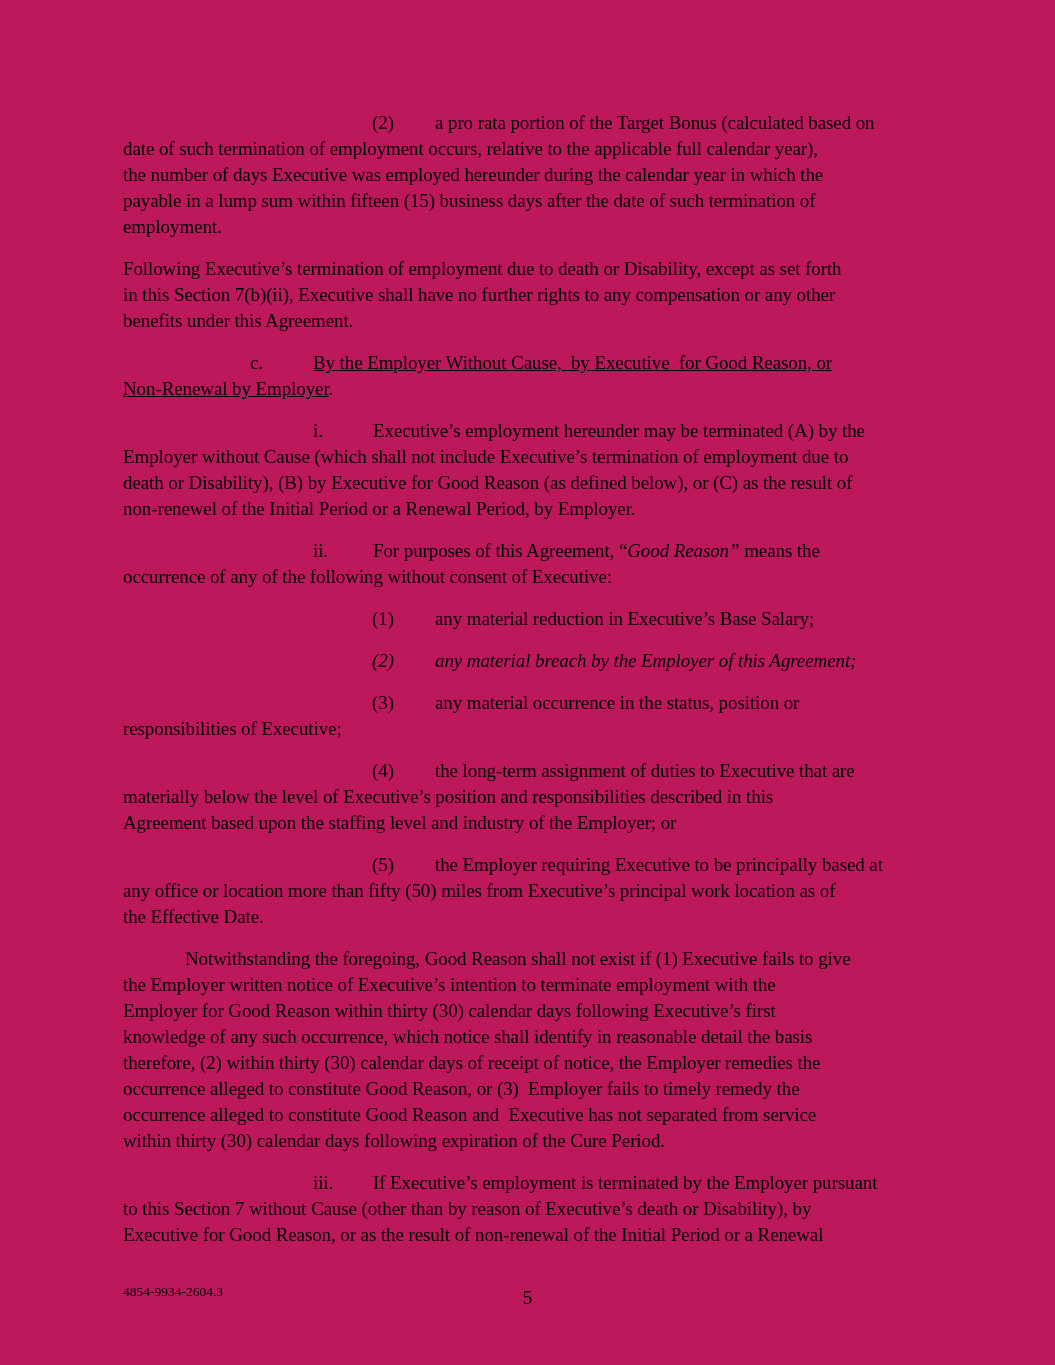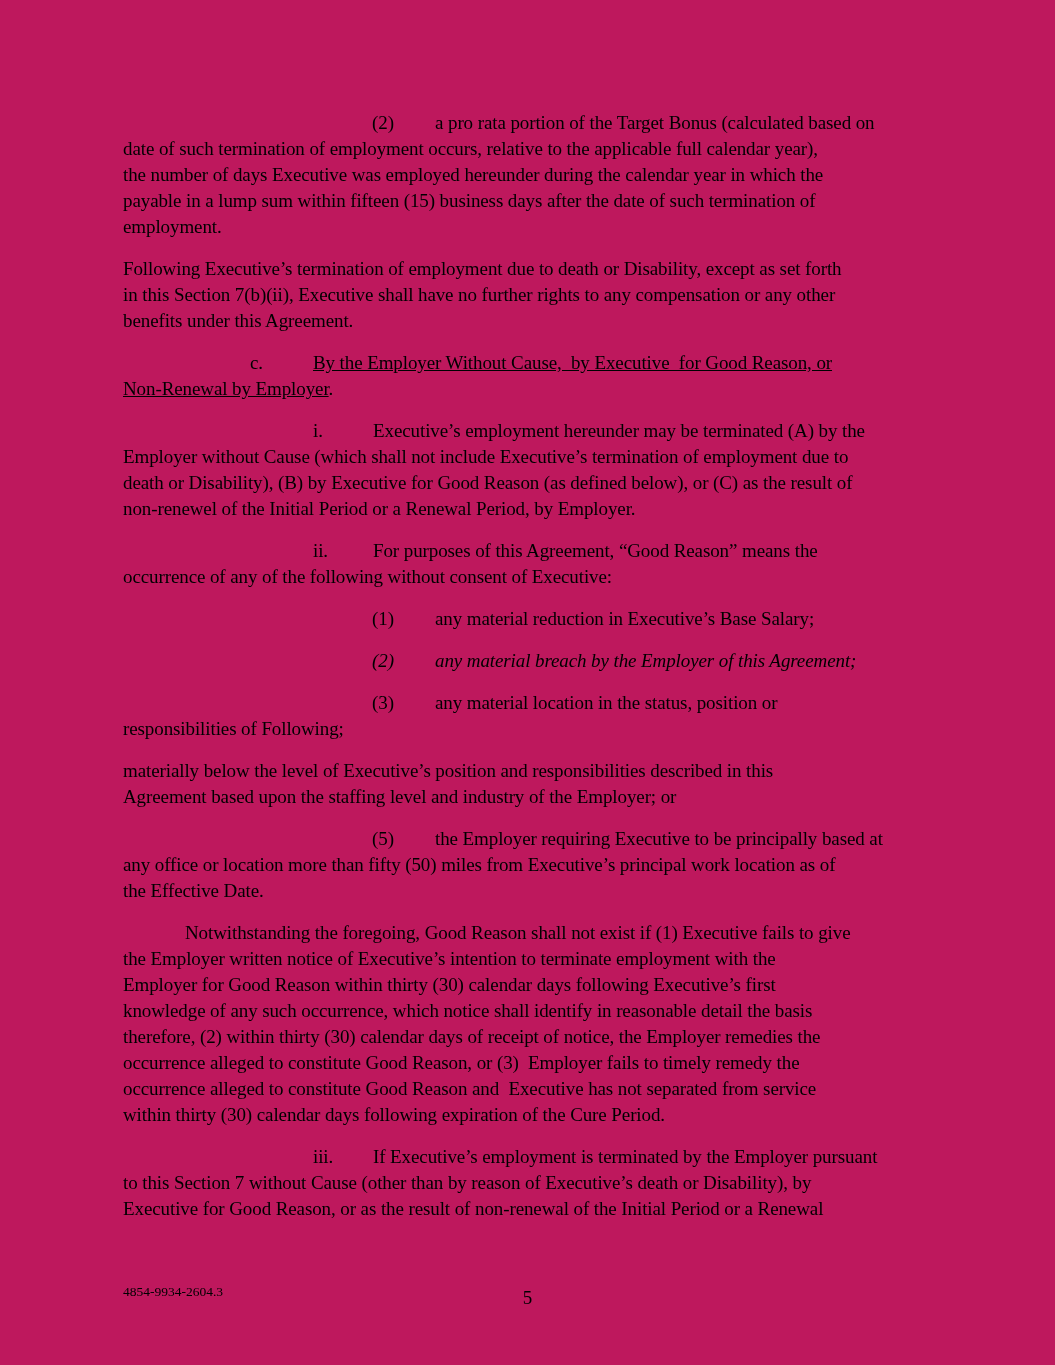--- a/index.html
+++ b/index.html
@@ -28,21 +28,21 @@
   .line {
     font-size: 19px;
     line-height: 26px;
     letter-spacing: -0.1px;
     white-space: pre;
   }
   .lbl {
     display: inline-block;
   }
   .u { text-decoration: underline; }
-  .i { }
+  .i { font-style: italic; }
   .footer-docnum {
     position: absolute;
     left: 123px;
     top: 1283px;
     font-size: 13.5px;
     line-height: 18px;
     letter-spacing: 0;
   }
   .footer-pageno {
     position: absolute;
@@ -85,24 +85,25 @@
         <div class="line" style="padding-left: 190px;"><span class="lbl" style="width: 60px;">ii.</span><span>For purposes of this Agreement, “</span><span class="i">Good Reason”</span><span> means the</span></div>
         <div class="line"><span>occurrence of any of the following without consent of Executive:</span></div>
       </div>
       <div class="para">
         <div class="line" style="padding-left: 249px; font-family: Liberation Serif, serif;"><span class="lbl" style="width: 63px;">(1)</span><span>any material reduction in Executive’s Base Salary;</span></div>
       </div>
       <div class="para">
         <div class="line" style="padding-left: 249px; font-style: italic;"><span class="lbl" style="width: 63px;">(2)</span><span>any material breach by the Employer of this Agreement;</span></div>
       </div>
       <div class="para">
-        <div class="line" style="padding-left: 249px;"><span class="lbl" style="width: 63px;">(3)</span><span>any material location in the status, position or</span></div>
-        <div class="line"><span>responsibilities of Following;</span></div>
+        <div class="line" style="padding-left: 249px;"><span class="lbl" style="width: 63px;">(3)</span><span>any material occurrence in the status, position or</span></div>
+        <div class="line"><span>responsibilities of Executive;</span></div>
       </div>
       <div class="para">
+        <div class="line" style="padding-left: 249px;"><span class="lbl" style="width: 63px;">(4)</span><span>the long-term assignment of duties to Executive that are</span></div>
         <div class="line"><span>materially below the level of Executive’s position and responsibilities described in this</span></div>
         <div class="line"><span>Agreement based upon the staffing level and industry of the Employer; or</span></div>
       </div>
       <div class="para">
         <div class="line" style="padding-left: 249px;"><span class="lbl" style="width: 63px;">(5)</span><span>the Employer requiring Executive to be principally based at</span></div>
         <div class="line"><span>any office or location more than fifty (50) miles from Executive’s principal work location as of</span></div>
         <div class="line"><span>the Effective Date.</span></div>
       </div>
       <div class="para">
         <div class="line" style="padding-left: 62px;"><span>Notwithstanding the foregoing, Good Reason shall not exist if (1) Executive fails to give</span></div>

